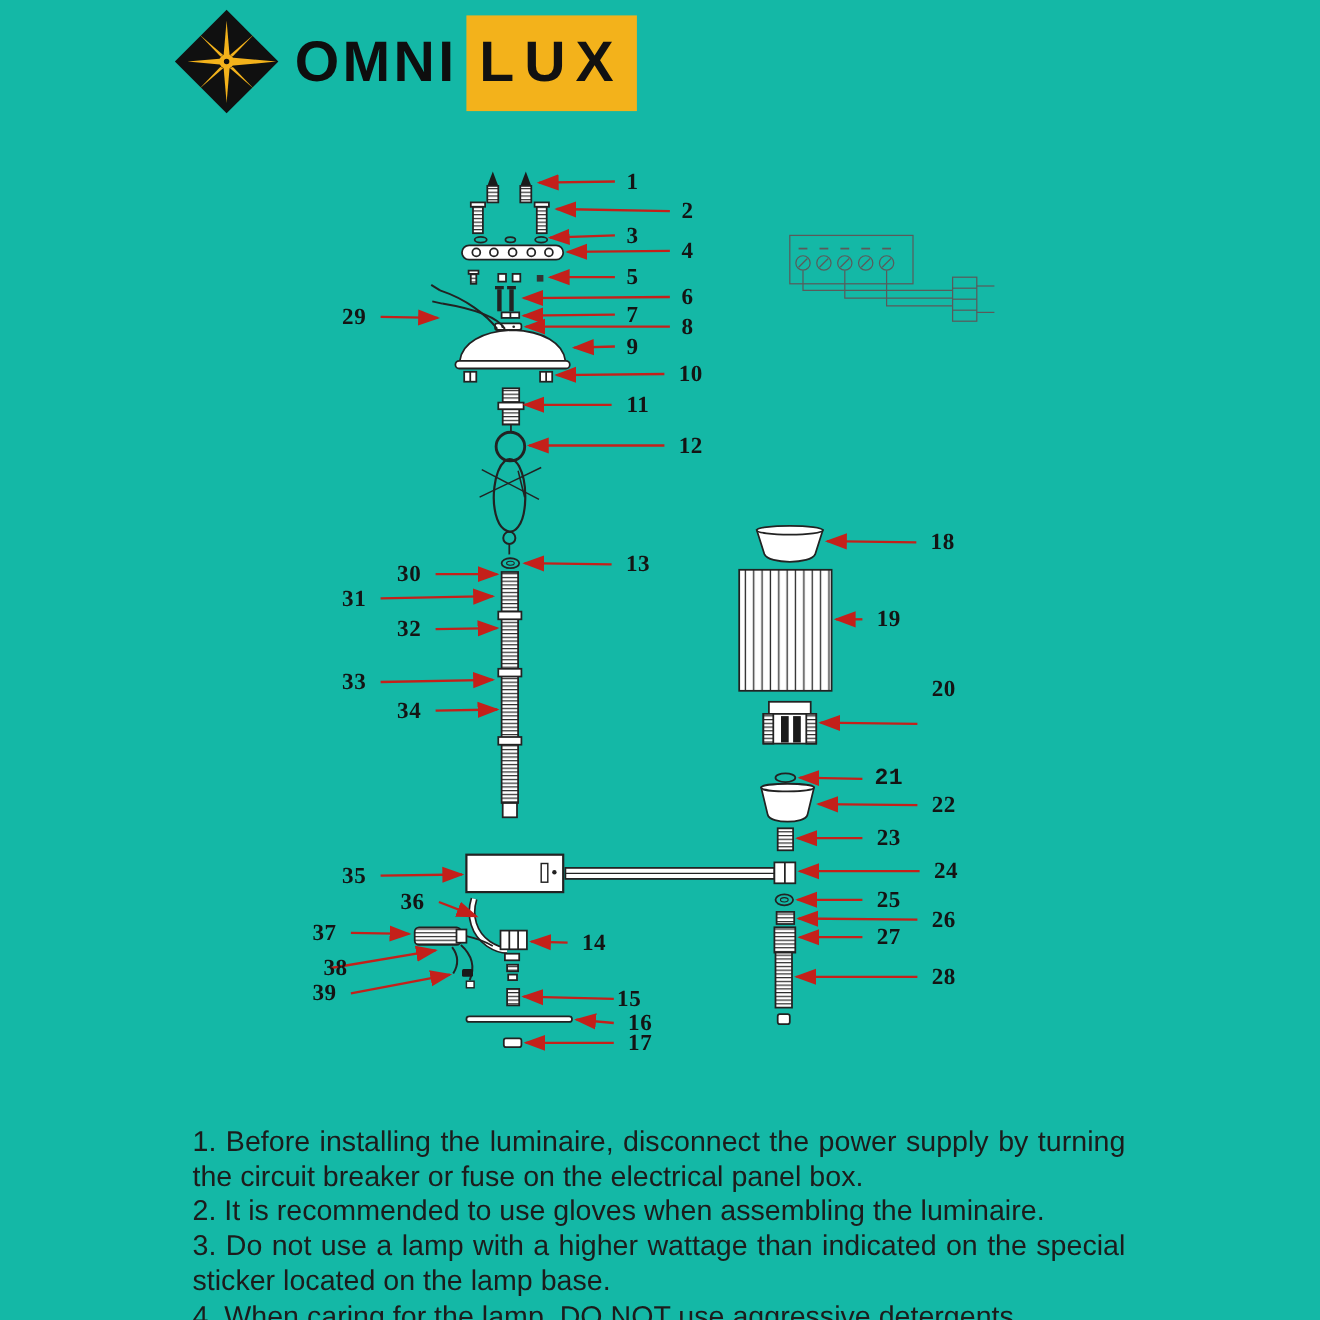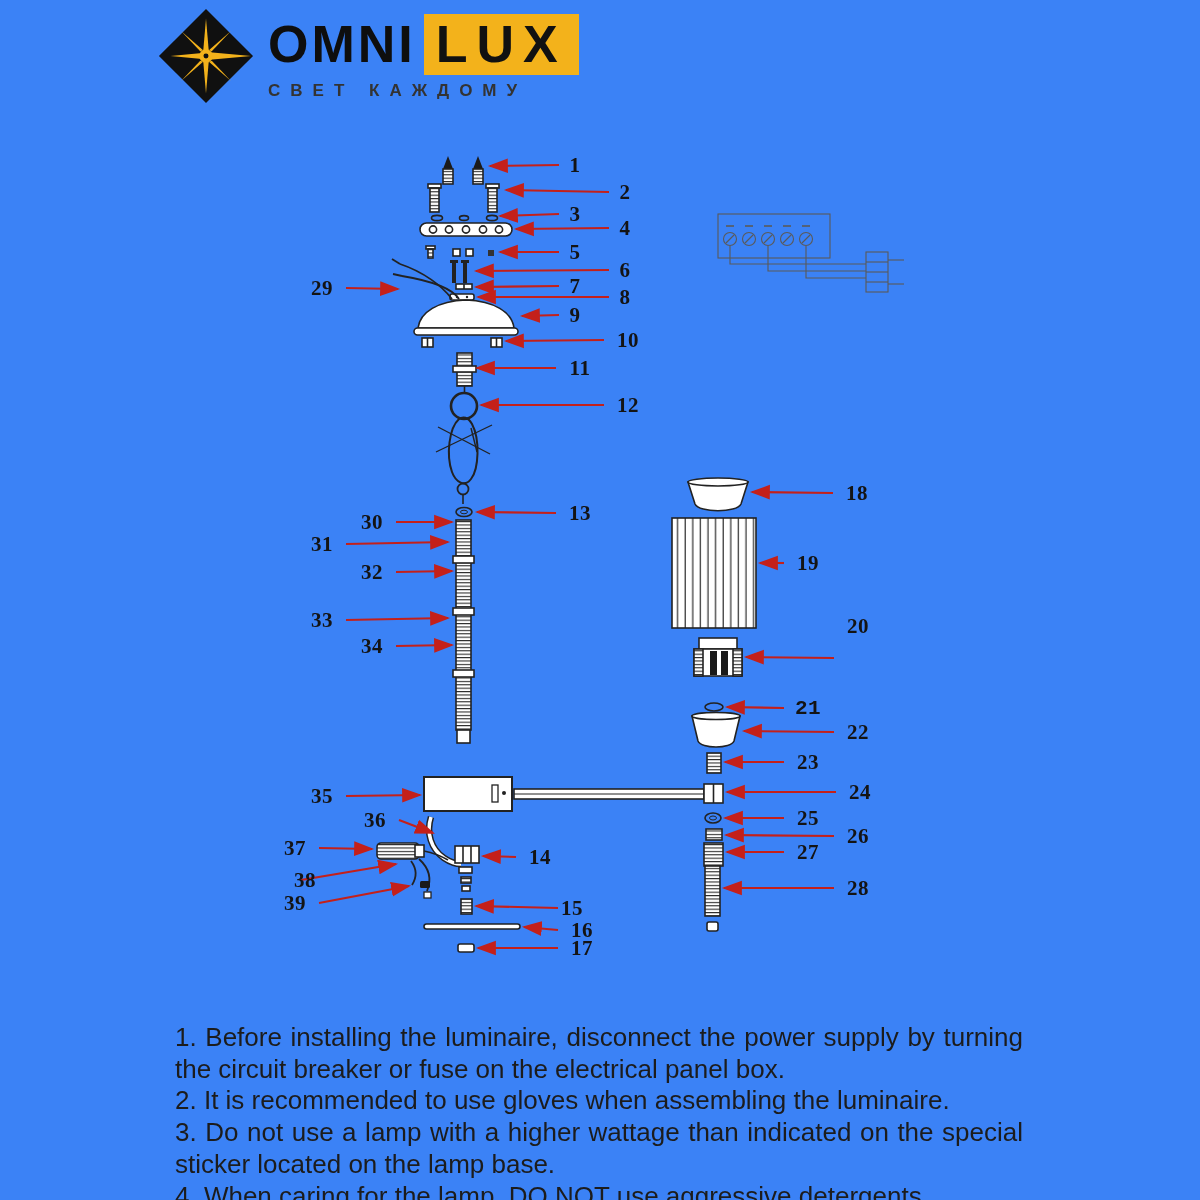--- a/index.html
+++ b/index.html
@@ -1,25 +1,25 @@
 <!DOCTYPE html>
 <html><head>
 <meta charset="utf-8">
 <style>
   * { margin:0; padding:0; box-sizing:border-box; }
   html,body { width:1200px; height:1200px; background:#ffffff; font-family:"Liberation Sans",sans-serif; }
-  .page { position:relative; width:1200px; height:1200px; background:#3b82f6; overflow:hidden; }
+  .page { position:relative; width:1200px; height:1200px; background:#14b8a6; overflow:hidden; }
 
   
   .header { position:absolute; left:0; top:0; width:1200px; height:110px; }
   .logo { position:absolute; left:158px; top:8px; display:flex; gap:14px; align-items:flex-start; }
   .logo-mark { width:96px; height:96px; flex:0 0 auto; }
   .logo-text { padding-top:6px; }
   .logo-words { display:flex; align-items:center; font-weight:700; font-size:52px; line-height:1.05; color:#0e0e0e; letter-spacing:3px; }
-  .lux { background:#f3b21b; color:#111; padding:3px 12px; margin-left:8px; letter-spacing:9px; }
+  .lux { background:#f3b21b; color:#111; padding:16px 12px; margin-left:8px; letter-spacing:9px; }
   .tagline { margin-top:6px; font-size:17px; font-weight:700; letter-spacing:10px; color:#333; }
   .model-code { position:absolute; left:588px; top:20px; font-size:52px; font-weight:700; letter-spacing:-1px; color:#141414; font-family:"Liberation Sans",sans-serif; }
 
   
   .diagram { position:absolute; inset:0; }
   .diagram svg { position:absolute; left:0; top:0; pointer-events:none; }
   #callout-layer { position:absolute; inset:0; pointer-events:none; }
   .callout { position:absolute; transform:translate(-50%,-50%);
              font-family:"Liberation Serif",serif; font-weight:700; font-size:21px;
              color:#141414; letter-spacing:.5px; white-space:nowrap; }
@@ -49,21 +49,20 @@
           <polygon points="53,56 76,76 56,55"></polygon>
         </g>
         <circle cx="50" cy="50" r="7" fill="#f3b21b"></circle>
         <circle cx="50" cy="50" r="2.6" fill="#101010"></circle>
       </svg>
       <div class="logo-text">
         <div class="logo-words">
           <span>OMNI</span>
           <span class="lux">LUX</span>
         </div>
-        <div class="tagline">СВЕТ КАЖДОМУ</div>
       </div>
     </div>
   </div>
 
   <div class="diagram">
 
     <svg id="parts-layer" width="1200" height="1200" viewBox="0 0 1200 1200">
       <defs>
         <pattern id="thr" width="4" height="3.4" patternUnits="userSpaceOnUse">
           <rect width="4" height="3.4" fill="#ffffff"></rect>

